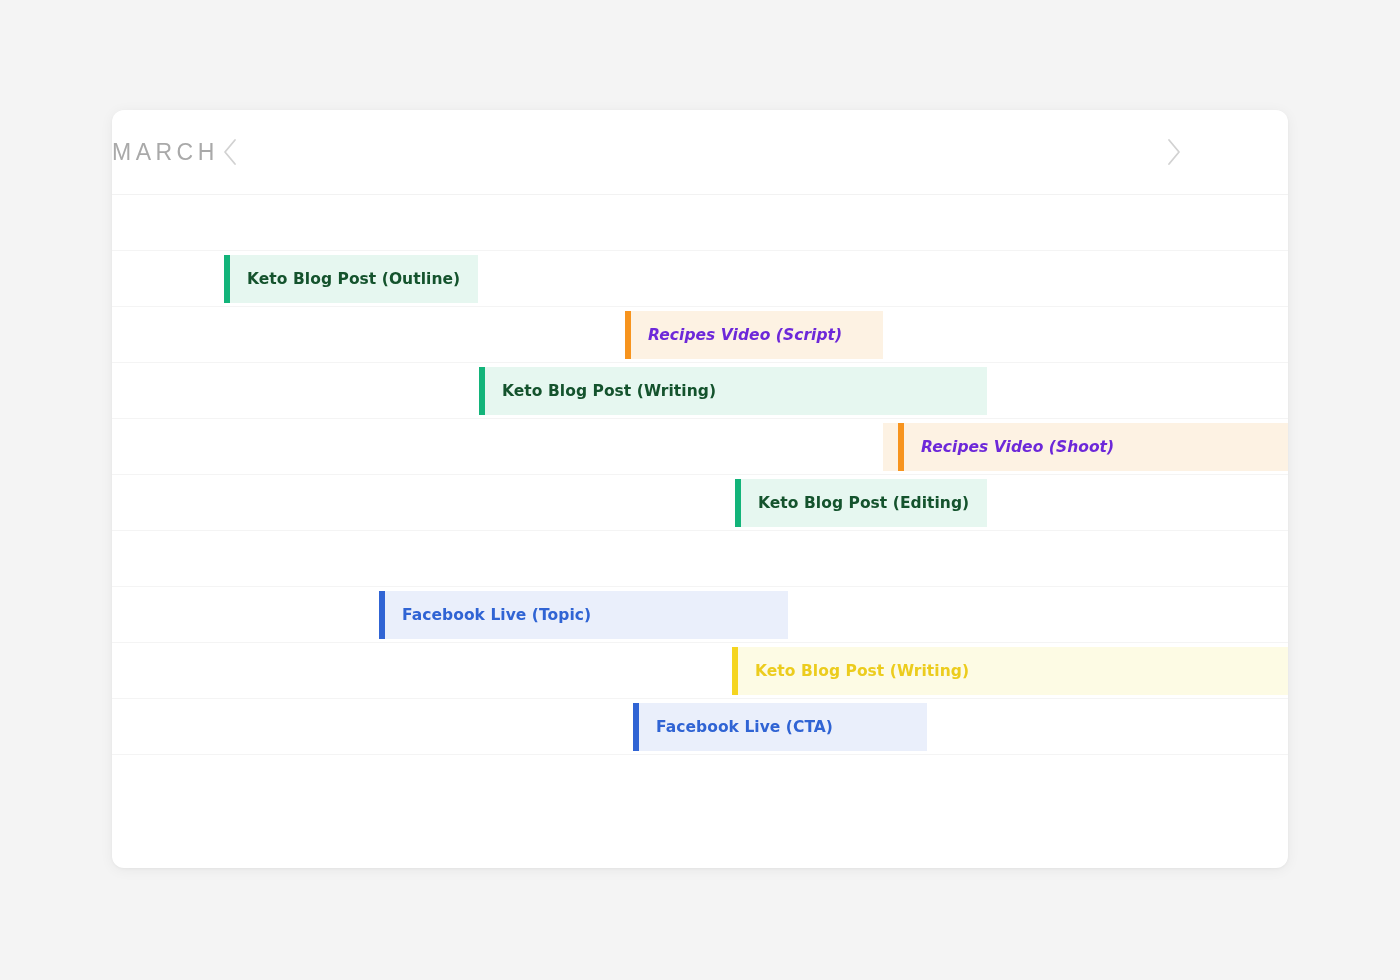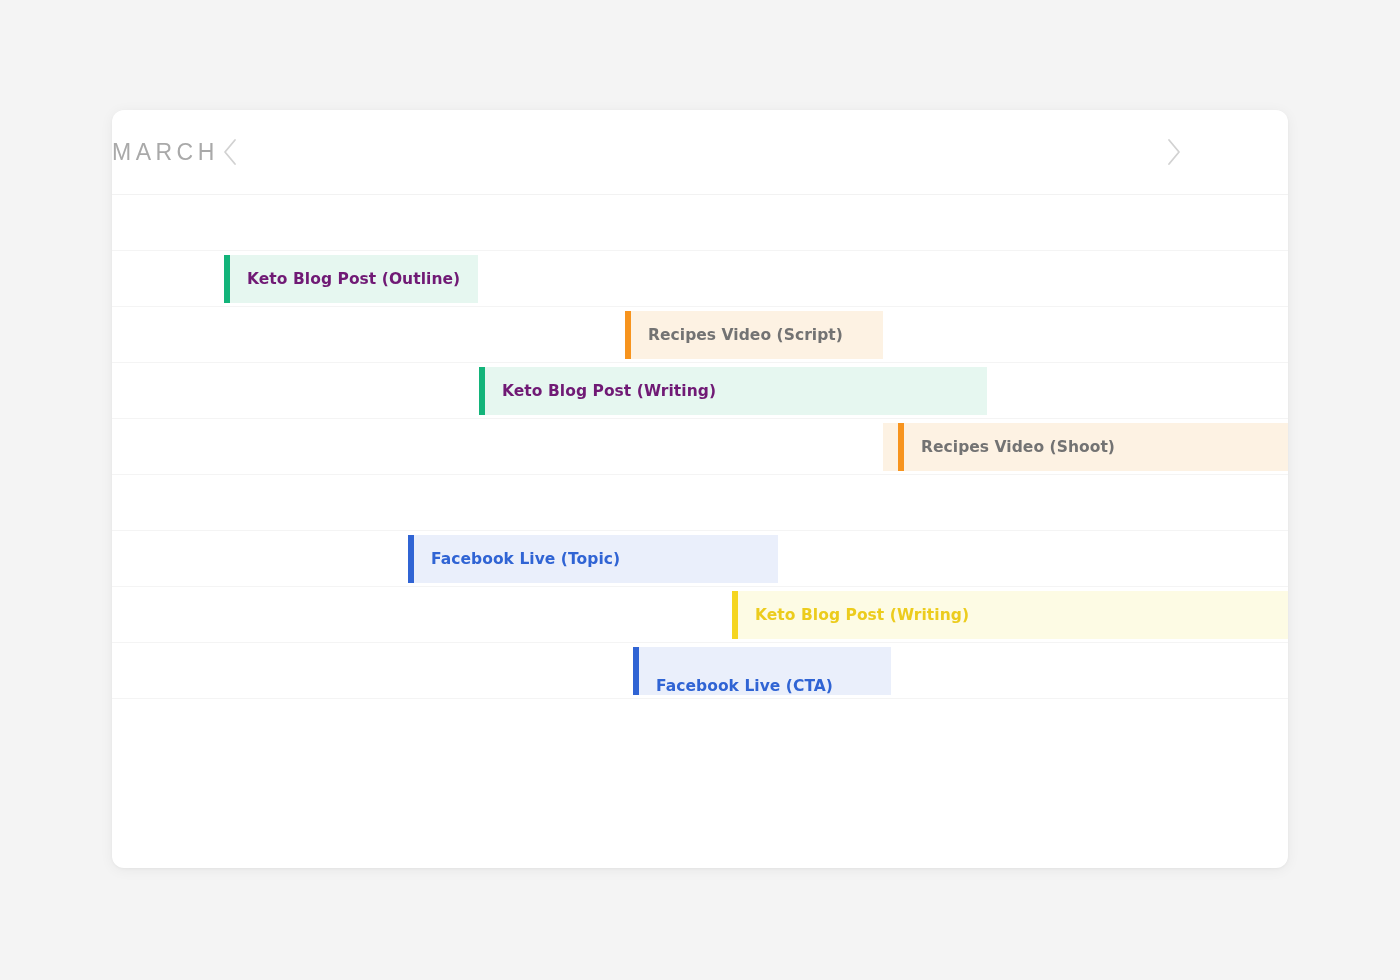--- a/index.html
+++ b/index.html
@@ -90,25 +90,25 @@
     font-weight: bold;
     padding-left: 17px;
     white-space: nowrap;
     letter-spacing: 0.05px;
     font-family: "DejaVu Sans", "Liberation Sans", sans-serif;
   }
 
   
   .c-green  .task-accent { background: #13b47a; }
   .c-green              { background: #e6f7f0; }
-  .c-green  .task-label { color: #701a75; }
+  .c-green  .task-label { color: #14532d; }
 
   .c-orange .task-accent { background: #f7941e; }
   .c-orange             { background: #fdf2e3; }
-  .c-orange .task-label { color: #737373; }
+  .c-orange .task-label { color: #6d28d9; font-style: italic; }
 
   .c-blue   .task-accent { background: #3064d4; }
   .c-blue               { background: #eaeffb; }
   .c-blue   .task-label { color: #3064d4; }
 
   .c-yellow .task-accent { background: #f5d520; }
   .c-yellow             { background: #fdfbe4; }
   .c-yellow .task-label { color: #eccc1d; }
 </style>
 </head>
@@ -157,35 +157,41 @@
           <div class="task-accent"></div>
           <div class="task-label">Keto Blog Post (Writing)</div>
         </div>
       </div>
       <div class="grid-row">
         <div class="task-bar c-orange" style="left: 771px; width: 405px; padding-left: 15px;">
           <div class="task-accent"></div>
           <div class="task-label">Recipes Video (Shoot)</div>
         </div>
       </div>
+      <div class="grid-row">
+        <div class="task-bar c-green" style="left: 623px; width: 252px;">
+          <div class="task-accent"></div>
+          <div class="task-label">Keto Blog Post (Editing)</div>
+        </div>
+      </div>
       <div class="grid-row"></div>
       <div class="grid-row">
-        <div class="task-bar c-blue" style="left: 267px; width: 370px; margin-left: 29px;">
+        <div class="task-bar c-blue" style="left: 267px; width: 409px;">
           <div class="task-accent"></div>
           <div class="task-label">Facebook Live (Topic)</div>
         </div>
       </div>
       <div class="grid-row">
         <div class="task-bar c-yellow" style="left: 620px; width: 556px;">
           <div class="task-accent"></div>
           <div class="task-label">Keto Blog Post (Writing)</div>
         </div>
       </div>
       <div class="grid-row">
-        <div class="task-bar c-blue" style="left: 521px; width: 258px; align-items: flex-end;">
+        <div class="task-bar c-blue" style="left: 521px; width: 294px;">
           <div class="task-accent"></div>
           <div class="task-label">Facebook Live (CTA)</div>
         </div>
       </div>
       <div class="grid-row spacer-bottom"></div>
     </div>
 
 </div>
 
 </body></html>

